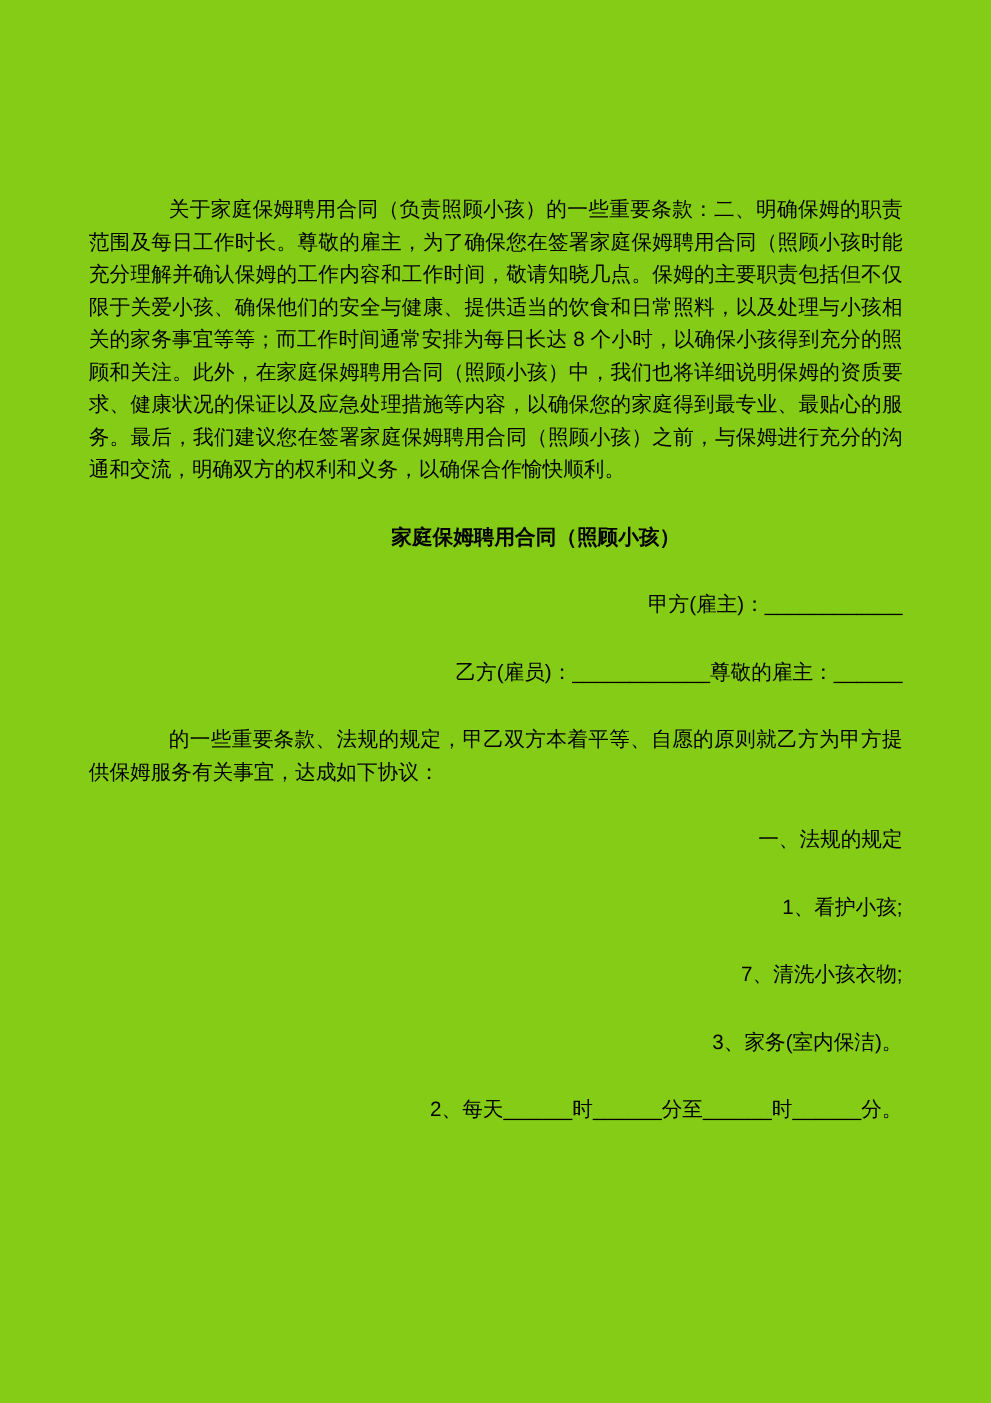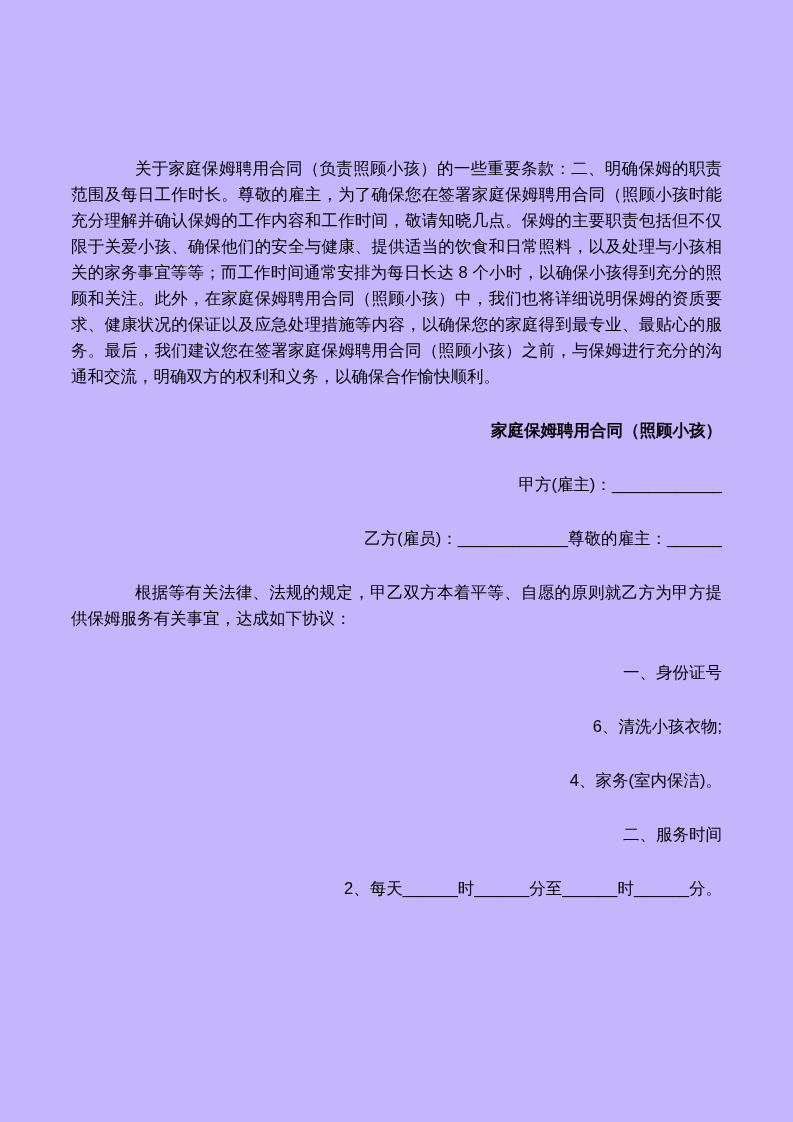--- a/index.html
+++ b/index.html
@@ -29,50 +29,50 @@
   .para {
     margin: 28px 0 0 0;
     text-indent: 64px;
     word-break: break-all;
   }
   .para:first-child {
     margin-top: 0;
   }
   .doc-title {
     font-weight: bold;
-    text-align: right;
+    text-align: center;
   }
   .single-line {
     text-align: right;
   }
   .blank {
     white-space: pre;
   }
 </style>
 </head>
 <body>
 
-<div class="page" style="background: #c4b5fd; color: rgb(0, 0, 0); text-decoration: underline;">
+<div class="page" style="background: #84cc16; color: rgb(0, 0, 0); text-decoration: underline;">
   <div class="content">
 
     <p class="para">关于家庭保姆聘用合同（负责照顾小孩）的一些重要条款：二、明确保姆的职责范围及每日工作时长。尊敬的雇主，为了确保您在签署家庭保姆聘用合同（照顾小孩时能充分理解并确认保姆的工作内容和工作时间，敬请知晓几点。保姆的主要职责包括但不仅限于关爱小孩、确保他们的安全与健康、提供适当的饮食和日常照料，以及处理与小孩相关的家务事宜等等；而工作时间通常安排为每日长达 8 个小时，以确保小孩得到充分的照顾和关注。此外，在家庭保姆聘用合同（照顾小孩）中，我们也将详细说明保姆的资质要求、健康状况的保证以及应急处理措施等内容，以确保您的家庭得到最专业、最贴心的服务。最后，我们建议您在签署家庭保姆聘用合同（照顾小孩）之前，与保姆进行充分的沟通和交流，明确双方的权利和义务，以确保合作愉快顺利。</p>
 
     <p class="para doc-title">家庭保姆聘用合同（照顾小孩）</p>
 
     <p class="para single-line"><span>甲方(雇主)：</span><span class="blank">____________</span></p>
 
     <p class="para single-line"><span>乙方(雇员)：</span><span class="blank">____________</span><span>尊敬的雇主：</span><span class="blank">______</span></p>
 
-    <p class="para">根据等有关法律、法规的规定，甲乙双方本着平等、自愿的原则就乙方为甲方提供保姆服务有关事宜，达成如下协议：</p>
+    <p class="para">的一些重要条款、法规的规定，甲乙双方本着平等、自愿的原则就乙方为甲方提供保姆服务有关事宜，达成如下协议：</p>
 
-    <p class="para single-line">一、身份证号</p>
+    <p class="para single-line">一、法规的规定</p>
 
+    <p class="para single-line">1、看护小孩;</p>
 
-    <p class="para single-line">6、清洗小孩衣物;</p>
+    <p class="para single-line">7、清洗小孩衣物;</p>
 
-    <p class="para single-line">4、家务(室内保洁)。</p>
+    <p class="para single-line">3、家务(室内保洁)。</p>
 
-    <p class="para single-line">二、服务时间</p>
 
     <p class="para single-line">2、每天______时______分至______时______分。</p>
 
   </div>
 </div>
 
 </body></html>

